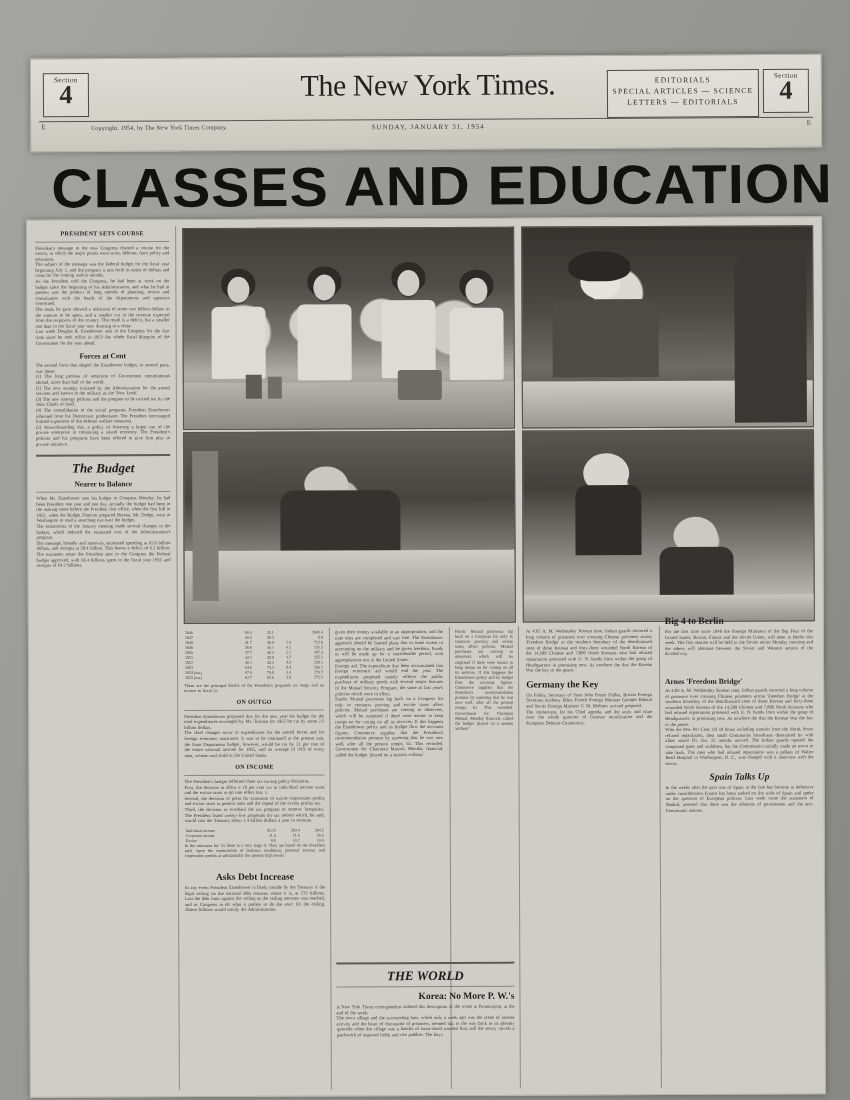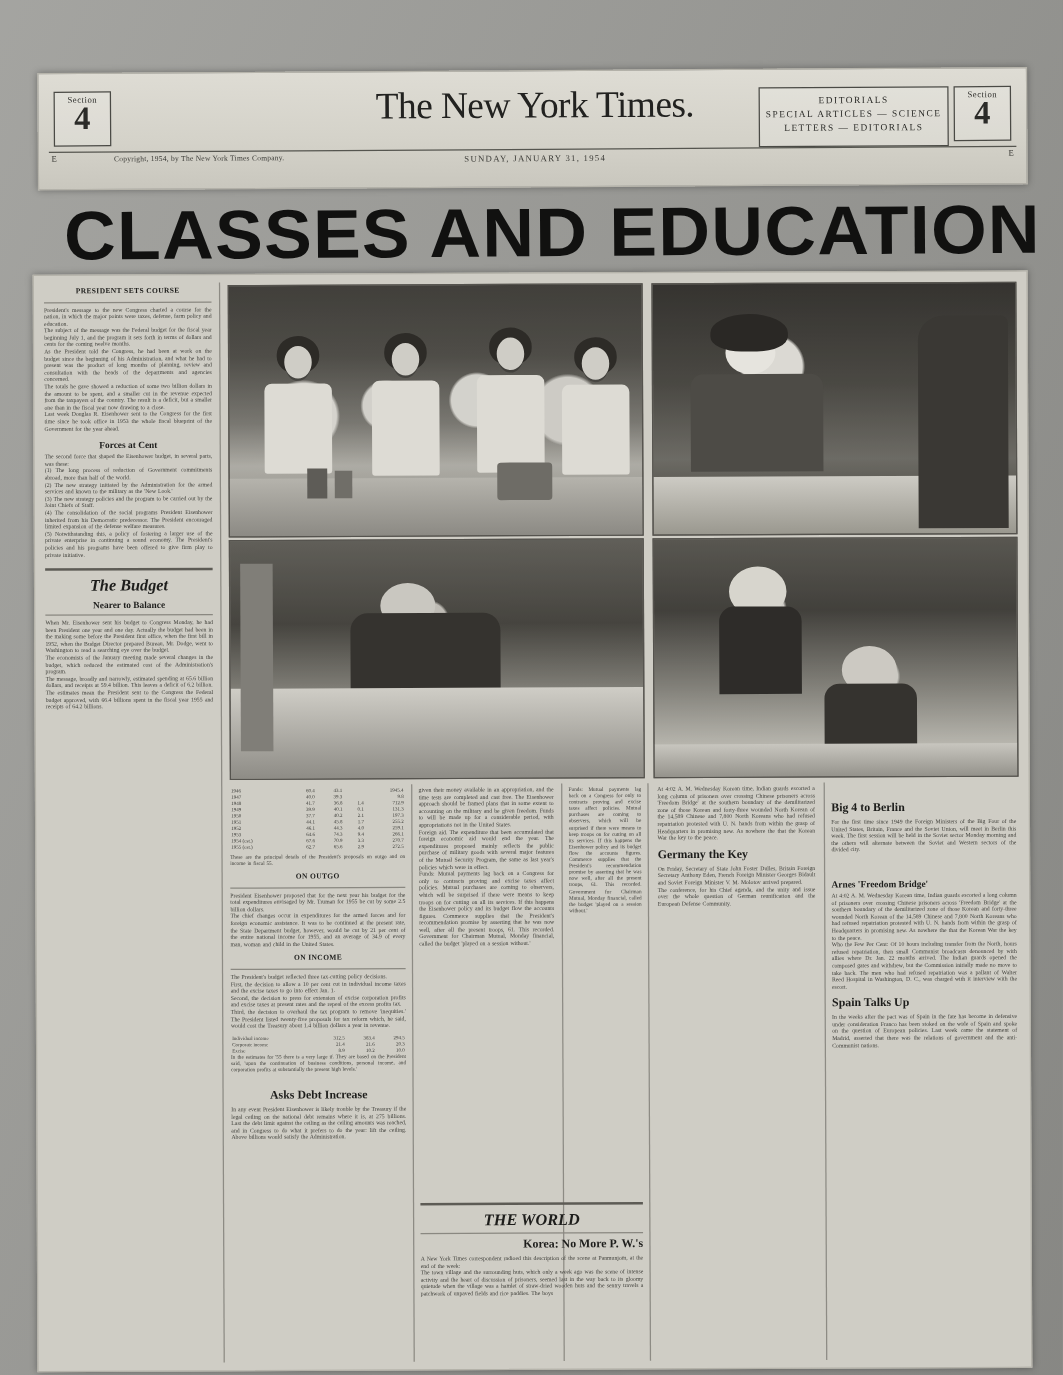--- a/index.html
+++ b/index.html
@@ -508,29 +508,29 @@
 
     <div class="col" style="left:306px; top:740px; width:178px;">
       <div class="rule thick"></div>
       <div class="headline h-lg">THE WORLD</div>
       <div class="rule"></div>
       <div class="headline h-md" style="text-align:right;">Korea: No More P. W.'s</div>
       <div class="txt">A New York Times correspondent radioed this description of the scene at Panmunjom, at the end of the week:</div>
       <div class="txt">The town village and the surrounding huts, which only a week ago was the scene of intense activity and the heart of discussion of prisoners, seemed last in the way back to its gloomy quietude when the village was a hamlet of straw-dried wooden huts and the sentry travels a patchwork of unpaved fields and rice paddies. The boys</div>
     </div>
 
-    <div class="col" style="left:636px; top:420px; width:148px;">
+    <div class="col" style="left:636px; top:394px; width:148px;">
       <div class="headline h-md" style="text-align:left;">Big 4 to Berlin</div>
       <div class="txt">For the first time since 1949 the Foreign Ministers of the Big Four of the United States, Britain, France and the Soviet Union, will meet in Berlin this week. The first session will be held in the Soviet sector Monday morning and the others will alternate between the Soviet and Western sectors of the divided city.</div>
 
       <div class="headline h-sm" style="text-align:left; margin-top:20px;">Arnes 'Freedom Bridge'</div>
       <div class="txt">At 4:02 A. M. Wednesday Korean time, Indian guards escorted a long column of prisoners over crossing Chinese prisoners across 'Freedom Bridge' at the southern boundary of the demilitarized zone of those Korean and forty-three wounded North Korean of the 14,589 Chinese and 7,800 North Koreans who had refused repatriation protested with U. N. hands from within the grasp of Headquarters in promising new. As nowhere the that the Korean War the key to the peace.</div>
       <div class="txt">Who the Few Per Cent: Of 10 hours including transfer from the North, hours refused repatriation, then small Communist broadcasts denounced by with allies where Dr. Jan. 22 months arrived. The Indian guards opened the composed gates and withdrew, but the Commission initially made no move to take back. The men who had refused repatriation was a pallant of Walter Reed Hospital in Washington, D. C., was charged with it interview with the escort.</div>
 
-      <div class="headline h-md" style="text-align:left; margin-top:6px;">Spain Talks Up</div>
+      <div class="headline h-md" style="text-align:center; margin-top:6px;font-style:italic;">Spain Talks Up</div>
       <div class="txt">In the weeks after the pact was of Spain in the fate has become in defensive under consideration Franco has been stoked on the wide of Spain and spoke on the question of European policies. Last week came the statement of Madrid, asserted that there was the relations of government and the anti-Communist nations.</div>
     </div>
 
     <div class="col" style="left:497px; top:410px; width:126px;">
       <div class="txt">At 4:02 A. M. Wednesday Korean time, Indian guards escorted a long column of prisoners over crossing Chinese prisoners across 'Freedom Bridge' at the southern boundary of the demilitarized zone of those Korean and forty-three wounded North Korean of the 14,589 Chinese and 7,800 North Koreans who had refused repatriation protested with U. N. hands from within the grasp of Headquarters in promising new. As nowhere the that the Korean War the key to the peace.</div>
       <div class="headline h-md" style="text-align:left; margin-top:6px;">Germany the Key</div>
       <div class="txt">On Friday, Secretary of State John Foster Dulles, Britain Foreign Secretary Anthony Eden, French Foreign Minister Georges Bidault and Soviet Foreign Minister V. M. Molotov arrived prepared.</div>
       <div class="txt">The conference, for his Chief agenda, and the unity and issue over the whole question of German reunification and the European Defense Community.</div>
     </div>
 

